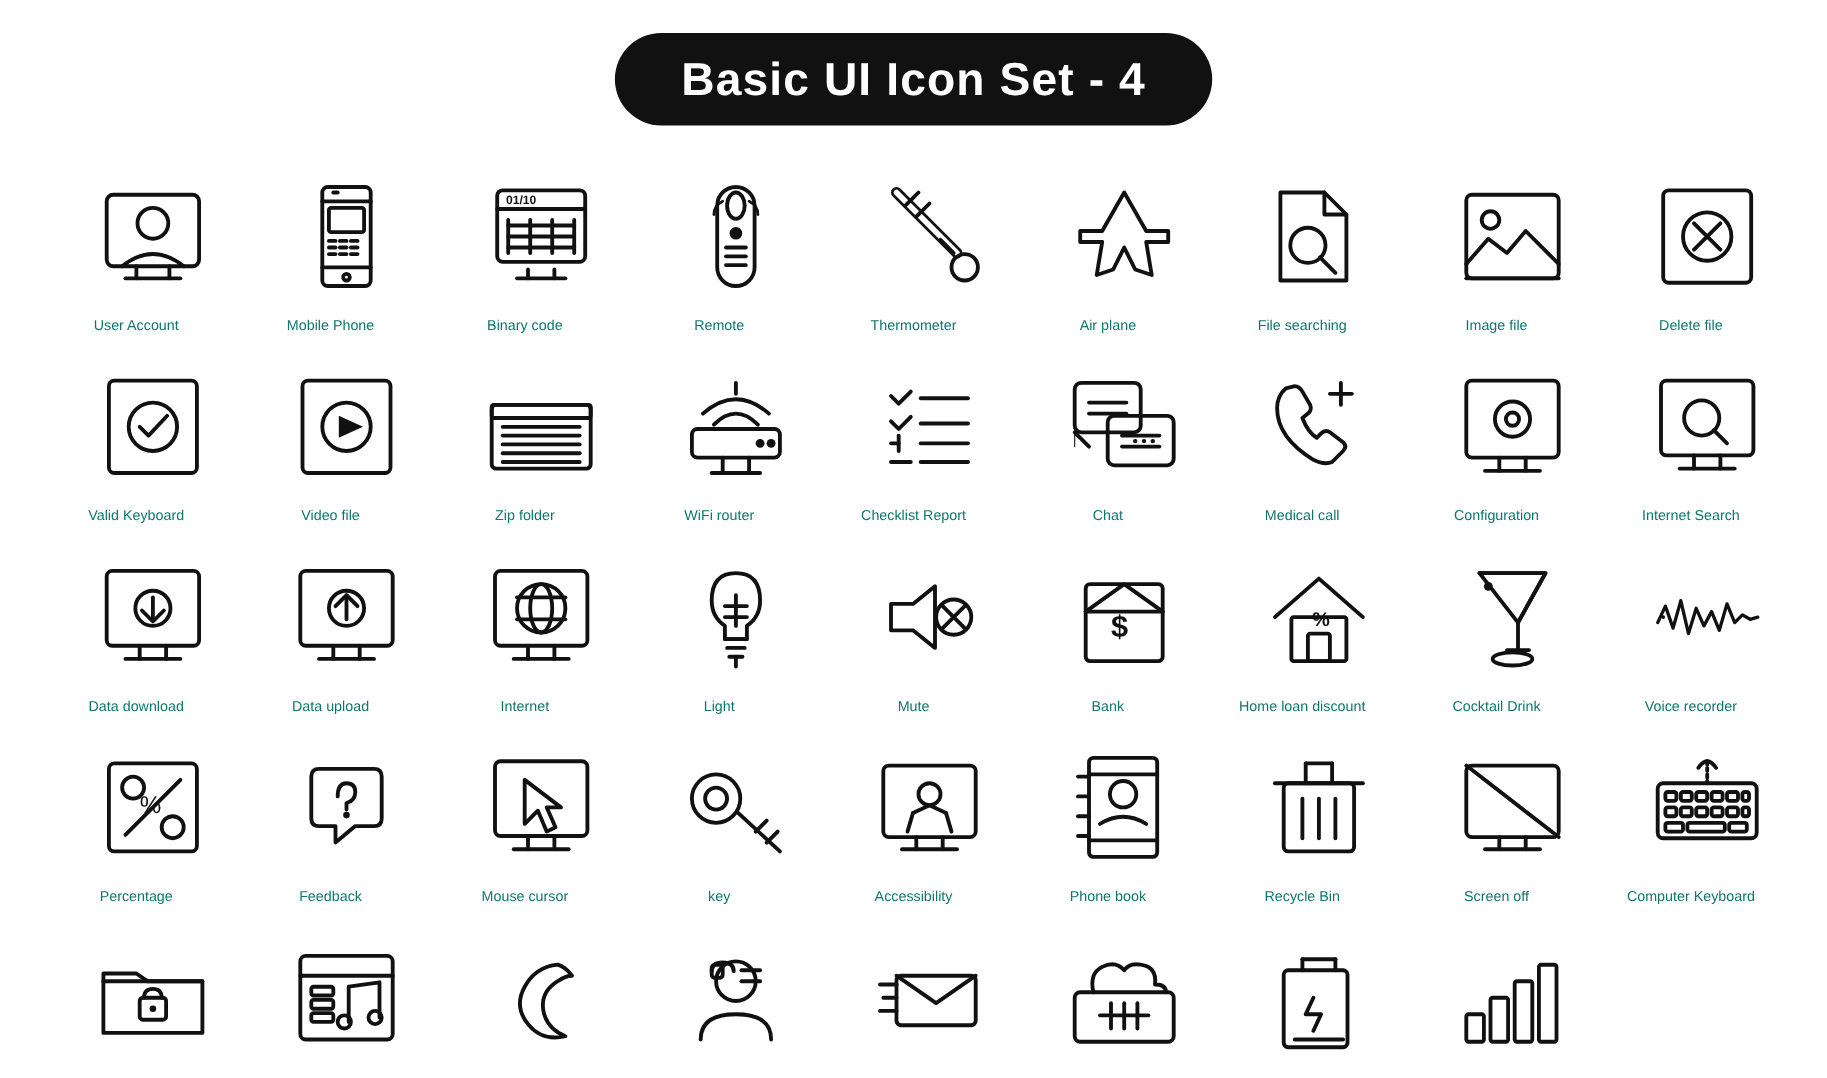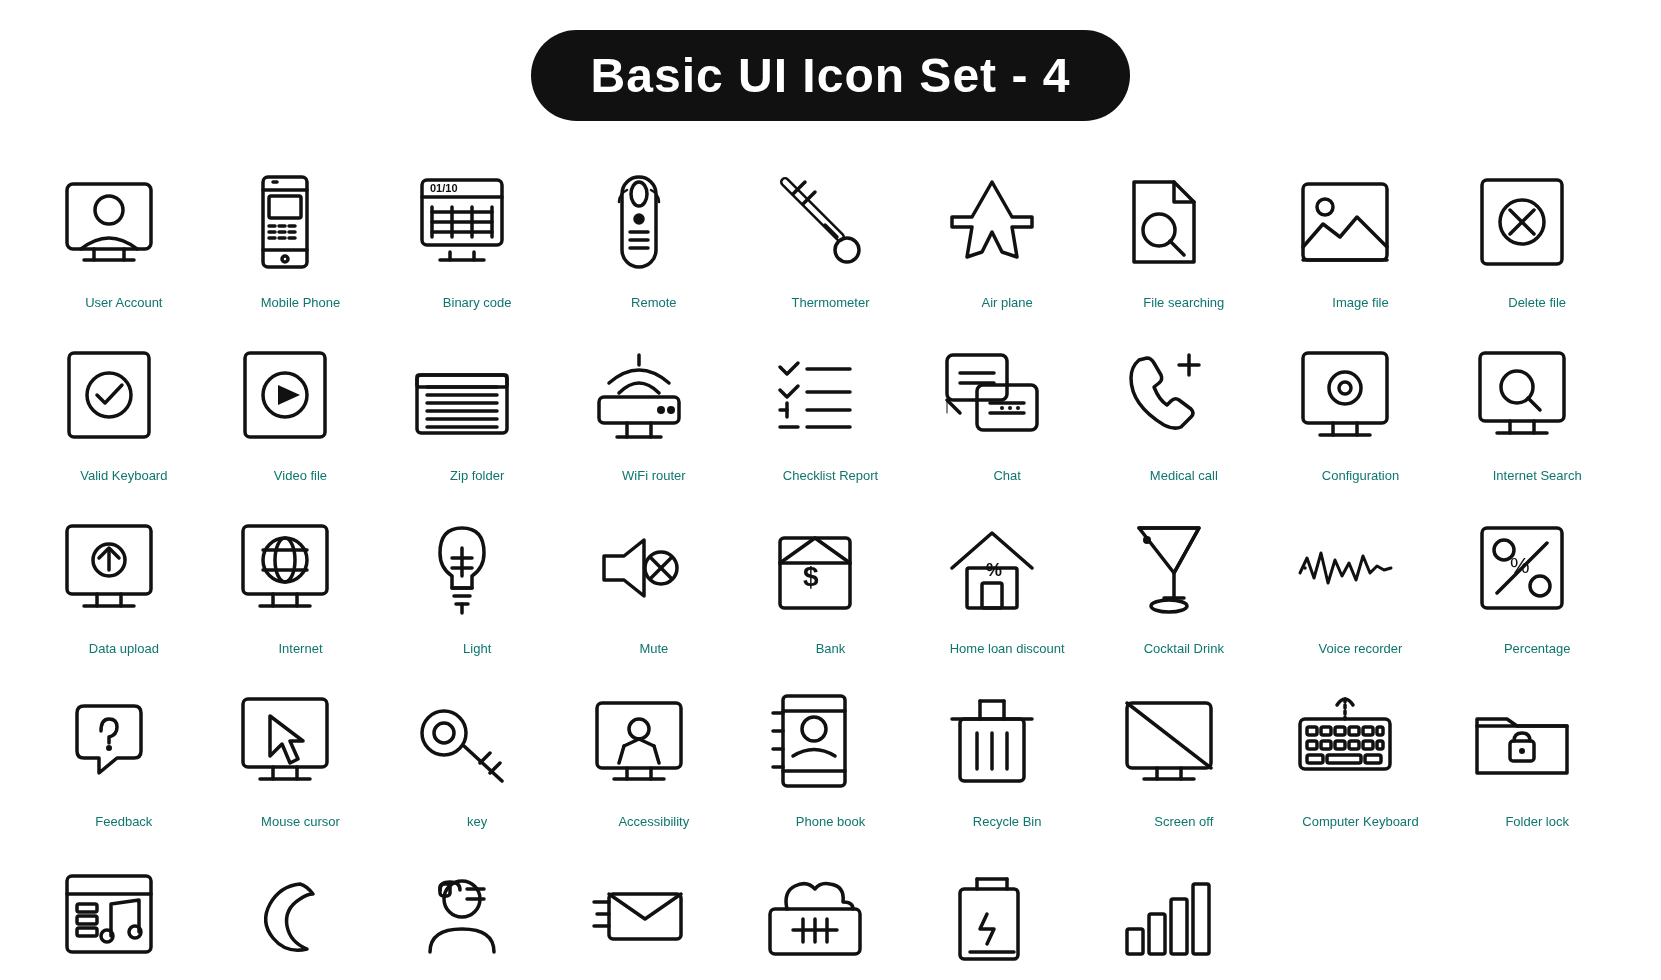--- a/index.html
+++ b/index.html
@@ -10,21 +10,21 @@
       flex-direction: column;
       align-items: center;
       padding: 30px 20px;
       min-height: 980px;
     }
     .title-banner {
       background: #111;
       color: #fff;
       border-radius: 50px;
       padding: 18px 60px;
-      font-size: 48px;
+      font-size: 42px;
       font-weight: bold;
       margin-bottom: 36px;
       letter-spacing: 1px;
     }
     .icon-grid {
       display: grid;
       grid-template-columns: repeat(9, 1fr);
       gap: 18px 10px;
       width: 100%;
       max-width: 1580px;
@@ -33,21 +33,21 @@
       display: flex;
       flex-direction: column;
       align-items: center;
       gap: 8px;
     }
     .icon-box {
       width: 130px;
       height: 130px;
       display: flex;
       align-items: center;
-      justify-content: flex-start;
+      justify-content: flex-end;
     }
     .icon-box svg {
       width: 100px;
       height: 100px;
     }
     .icon-label {
       font-size: 13px;
       text-align: center;
       color: #0f766e;
       line-height: 1.3;
@@ -317,20 +317,34 @@
         <circle cx="45" cy="42" r="16"></circle>
         <line x1="56" y1="53" x2="68" y2="65"></line>
         <line x1="38" y1="76" x2="38" y2="88"></line>
         <line x1="62" y1="76" x2="62" y2="88"></line>
         <line x1="25" y1="88" x2="75" y2="88"></line>
       </svg>
     </div>
     <span class="icon-label">Internet Search</span>
   </div>
 
+  <div class="icon-item">
+    <div class="icon-box">
+      <svg viewBox="0 0 100 100" fill="none" stroke="#111" stroke-width="3.5" stroke-linecap="round" stroke-linejoin="round">
+        <rect x="8" y="8" width="84" height="68" rx="5"></rect>
+        <circle cx="50" cy="42" r="16"></circle>
+        <line x1="50" y1="32" x2="50" y2="52"></line>
+        <polyline points="40,44 50,54 60,44"></polyline>
+        <line x1="38" y1="76" x2="38" y2="88"></line>
+        <line x1="62" y1="76" x2="62" y2="88"></line>
+        <line x1="25" y1="88" x2="75" y2="88"></line>
+      </svg>
+    </div>
+    <span class="icon-label">Data download</span>
+  </div>
 
   <div class="icon-item">
     <div class="icon-box">
       <svg viewBox="0 0 100 100" fill="none" stroke="#111" stroke-width="3.5" stroke-linecap="round" stroke-linejoin="round">
         <rect x="8" y="8" width="84" height="68" rx="5"></rect>
         <circle cx="50" cy="42" r="16"></circle>
         <line x1="50" y1="32" x2="50" y2="52"></line>
         <polyline points="40,40 50,30 60,40"></polyline>
         <line x1="38" y1="76" x2="38" y2="88"></line>
         <line x1="62" y1="76" x2="62" y2="88"></line>

